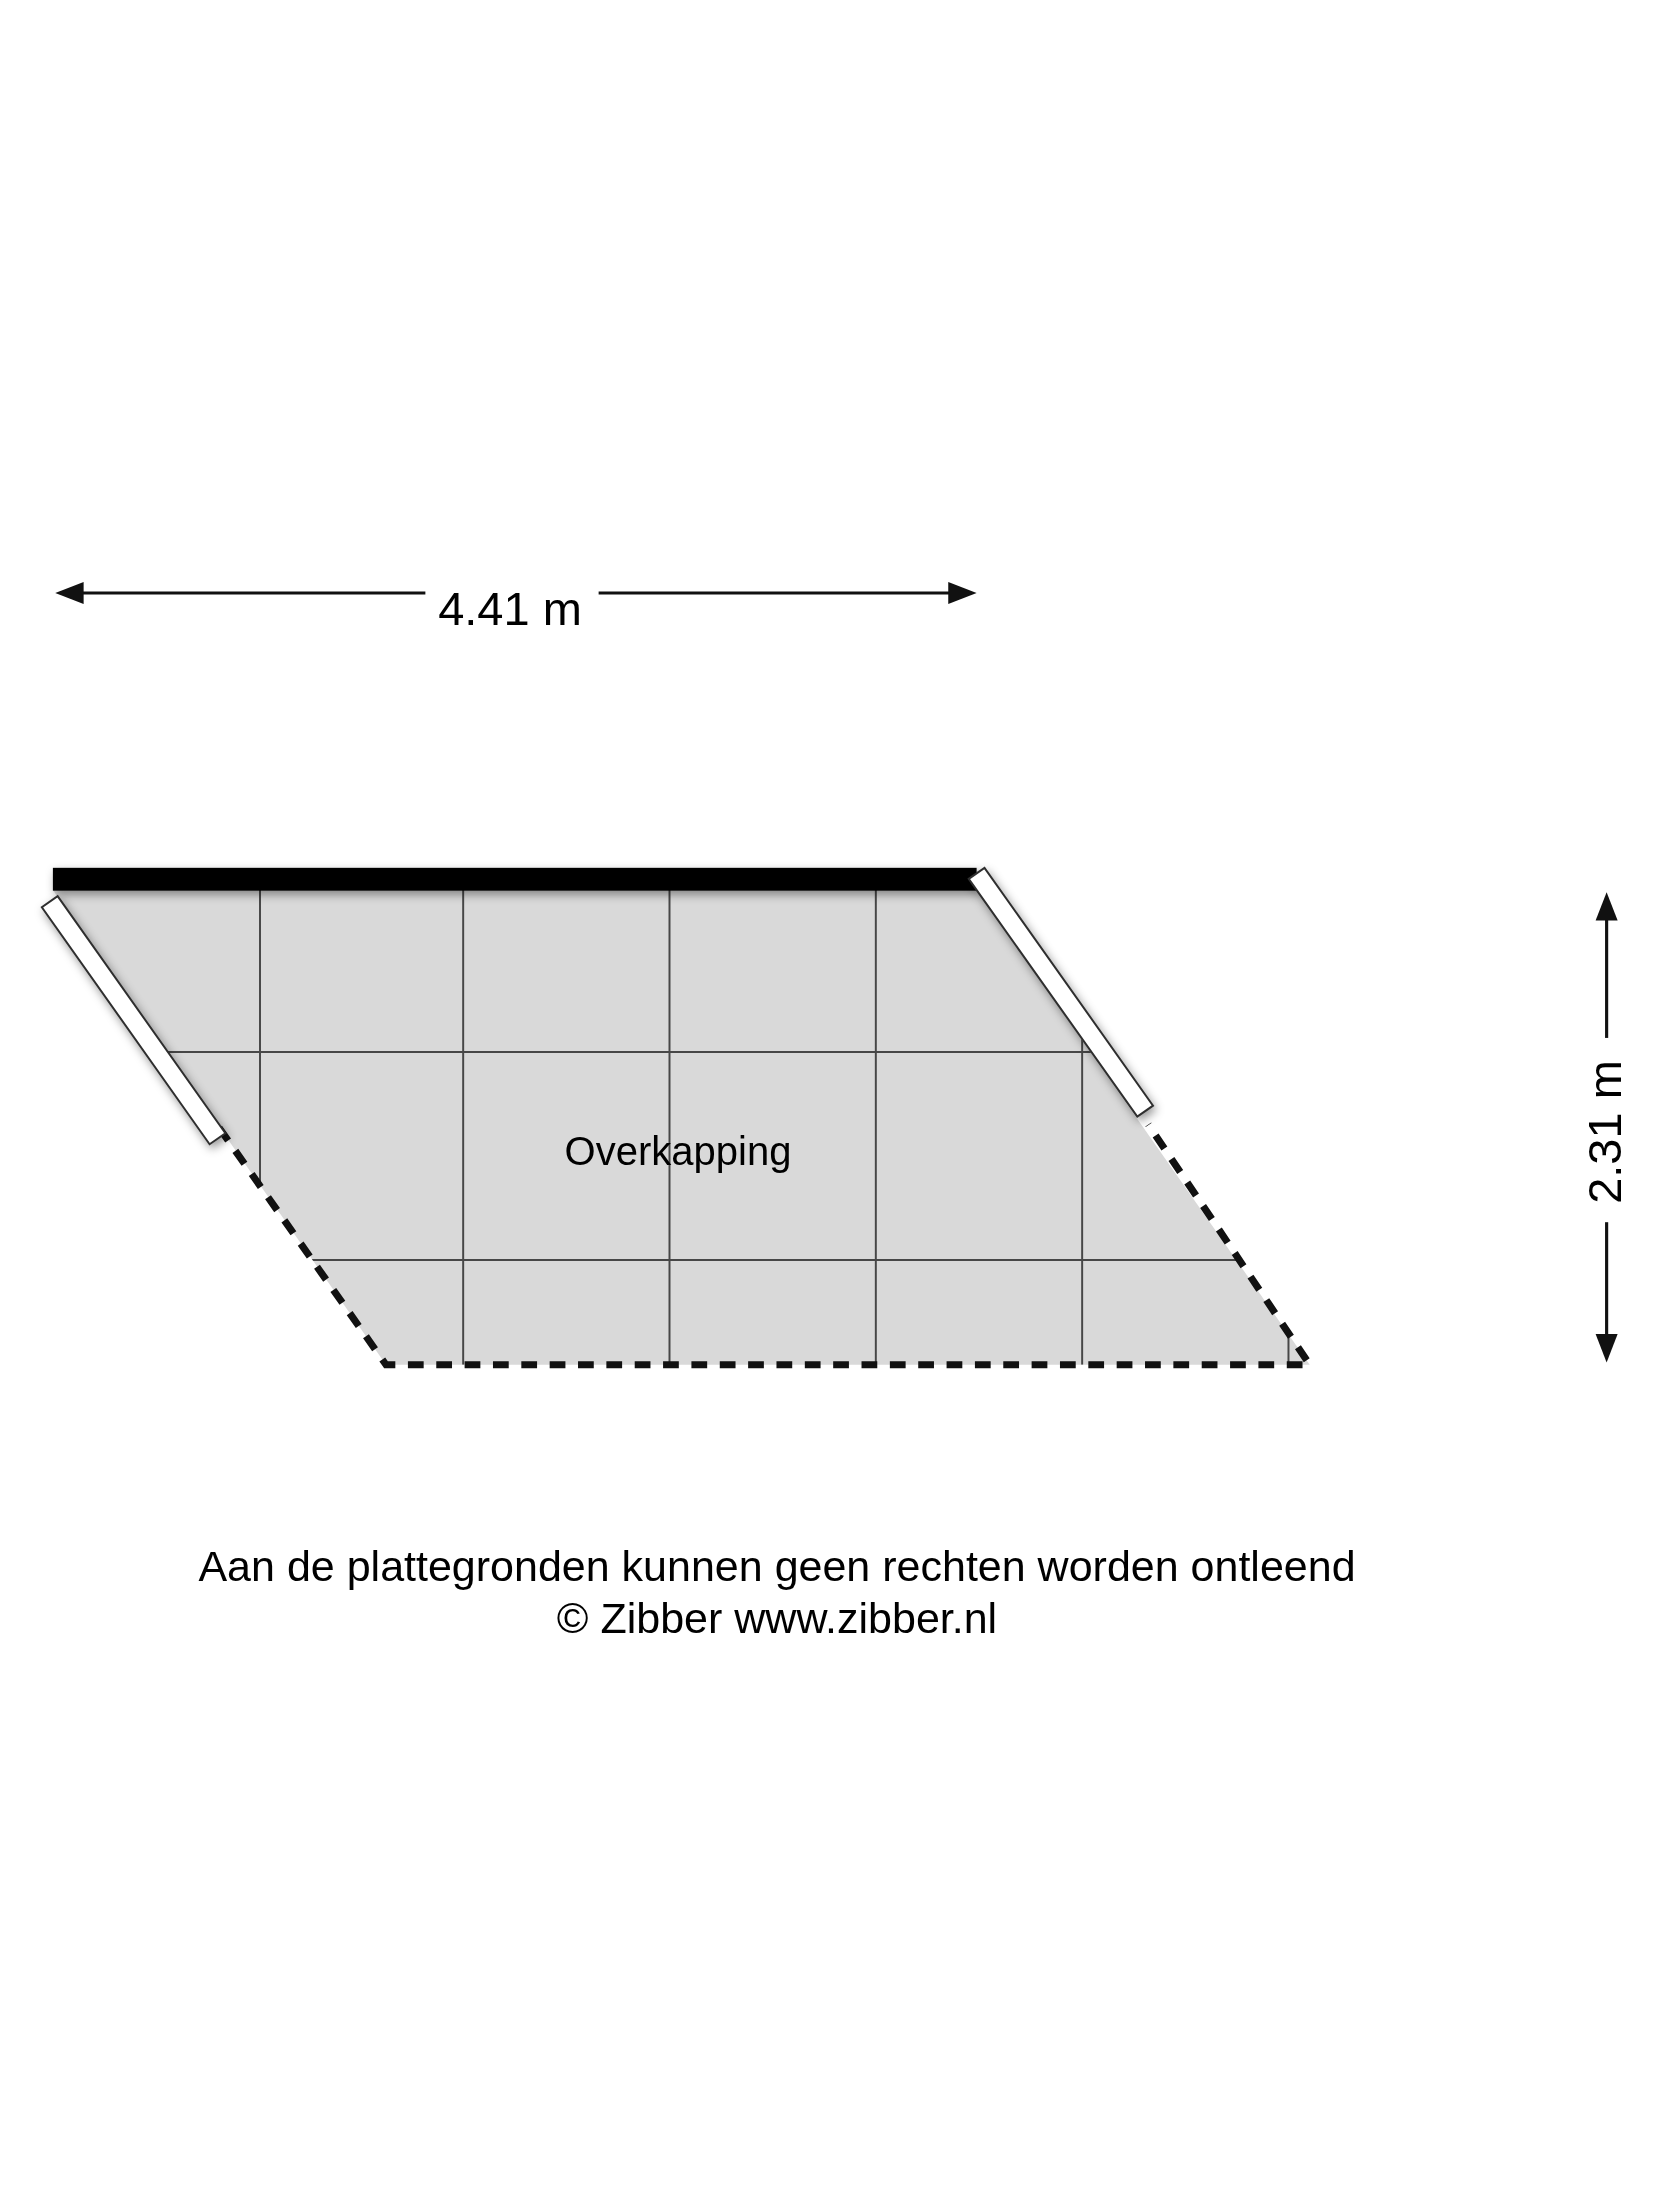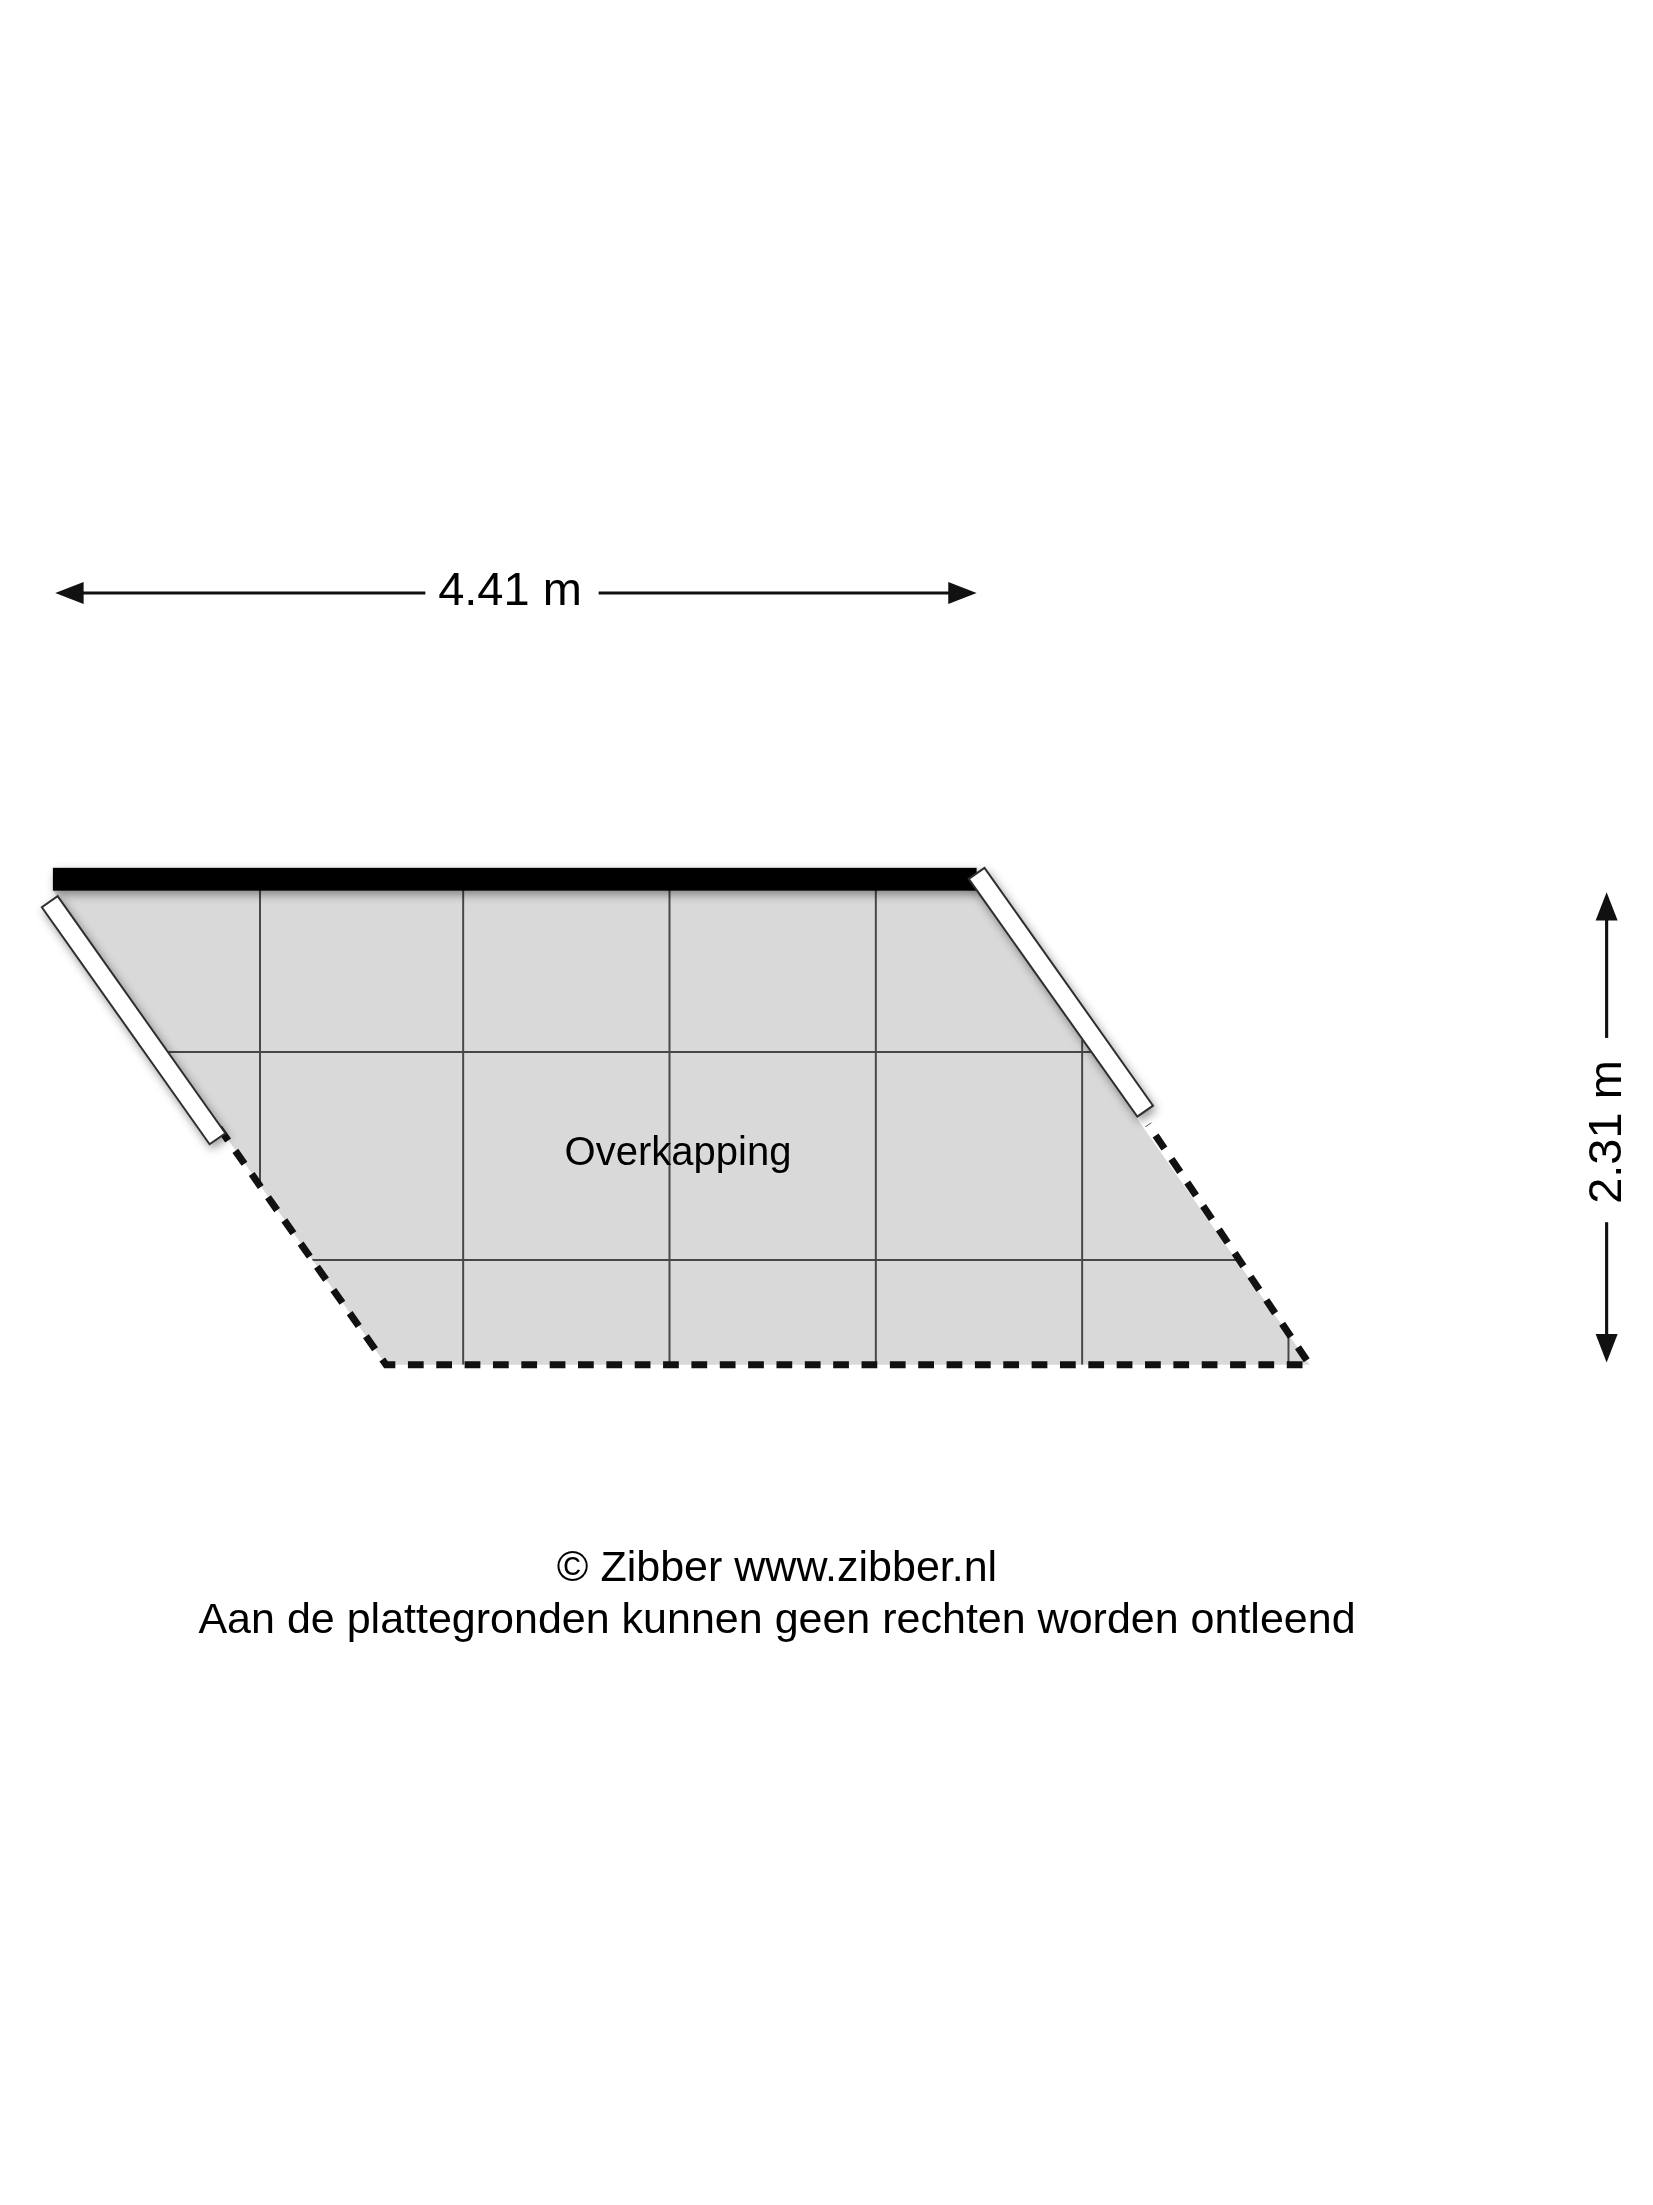--- a/index.html
+++ b/index.html
@@ -22,21 +22,21 @@
     height: 2205px;
   }
   .shadowed { filter: drop-shadow(3px 5px 6px rgba(0,0,0,0.40)); }
   .label {
     position: absolute;
     white-space: nowrap;
     color: #000000;
     transform: translate(-50%, -50%);
   }
   #dim-width-label {
-    left: 510px; top: 588px;
+    left: 510px; top: 608px;
     font-size: 47px;
   }
   #dim-height-label {
     left: 1604px; top: 1132px;
     font-size: 47px;
     transform: translate(-50%, -50%) rotate(-90deg);
   }
   #room-label {
     left: 678px; top: 1129px;
     font-size: 40px;
@@ -99,18 +99,18 @@
     </g>
   </svg>
 
   <div class="label" id="dim-width-label">4.41 m</div>
 
   <div class="label" id="dim-height-label">2.31 m</div>
 
   <div class="label" id="room-label">Overkapping</div>
 
   <div id="footer">
+    <div>Aan de plattegronden kunnen geen rechten worden ontleend</div>
     <div>© Zibber www.zibber.nl</div>
-    <div>Aan de plattegronden kunnen geen rechten worden ontleend</div>
   </div>
 
 </div>
 
 
 </body></html>

